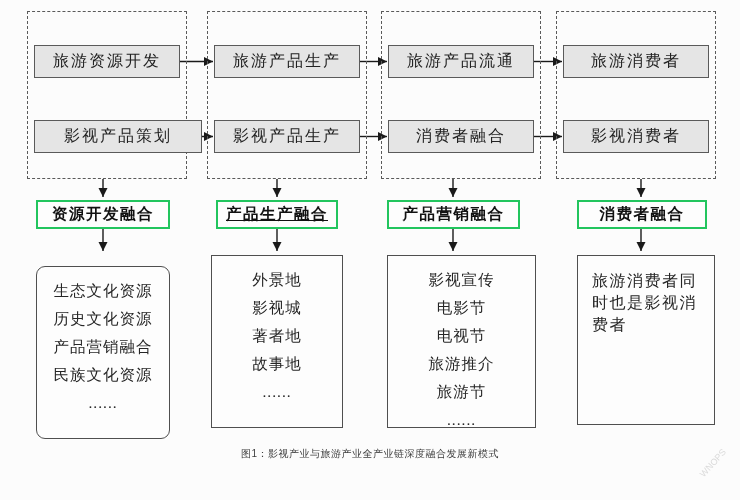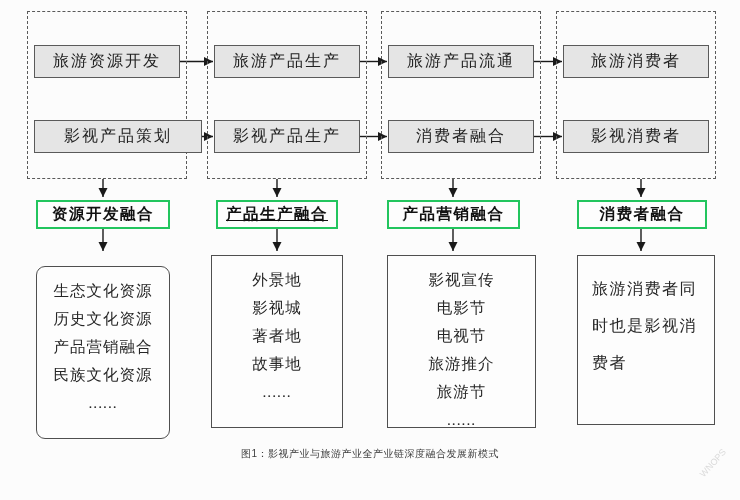--- a/index.html
+++ b/index.html
@@ -24,21 +24,21 @@
     font-size:15.5px;font-weight:bold;letter-spacing:1.5px;color:#111;
   }
   .list-box{
     position:absolute;box-sizing:border-box;border:1.6px solid #4f4f4f;background:#fdfdfd;
     padding-top:10px;text-align:center;
   }
   .list-line{
     font-size:15.5px;line-height:28px;letter-spacing:1px;color:#262626;white-space:nowrap;
   }
   .note{
-    padding:4px 12px 0 14px;text-align:left;font-size:16px;line-height:37px;
+    padding:4px 12px 0 14px;text-align:left;font-size:16px;line-height:22px;
     letter-spacing:1.5px;color:#262626;
   }
   .caption{
     position:absolute;left:0;top:447px;width:740px;text-align:center;
     font-family:"Liberation Sans","DejaVu Sans",sans-serif;
     font-size:10px;color:#3d3d3d;letter-spacing:0.5px;
   }
   .watermark{
     position:absolute;left:696px;top:458px;transform:rotate(-48deg);
     font-family:"Liberation Sans",sans-serif;font-size:9px;color:#c9c9c9;opacity:0.65;

